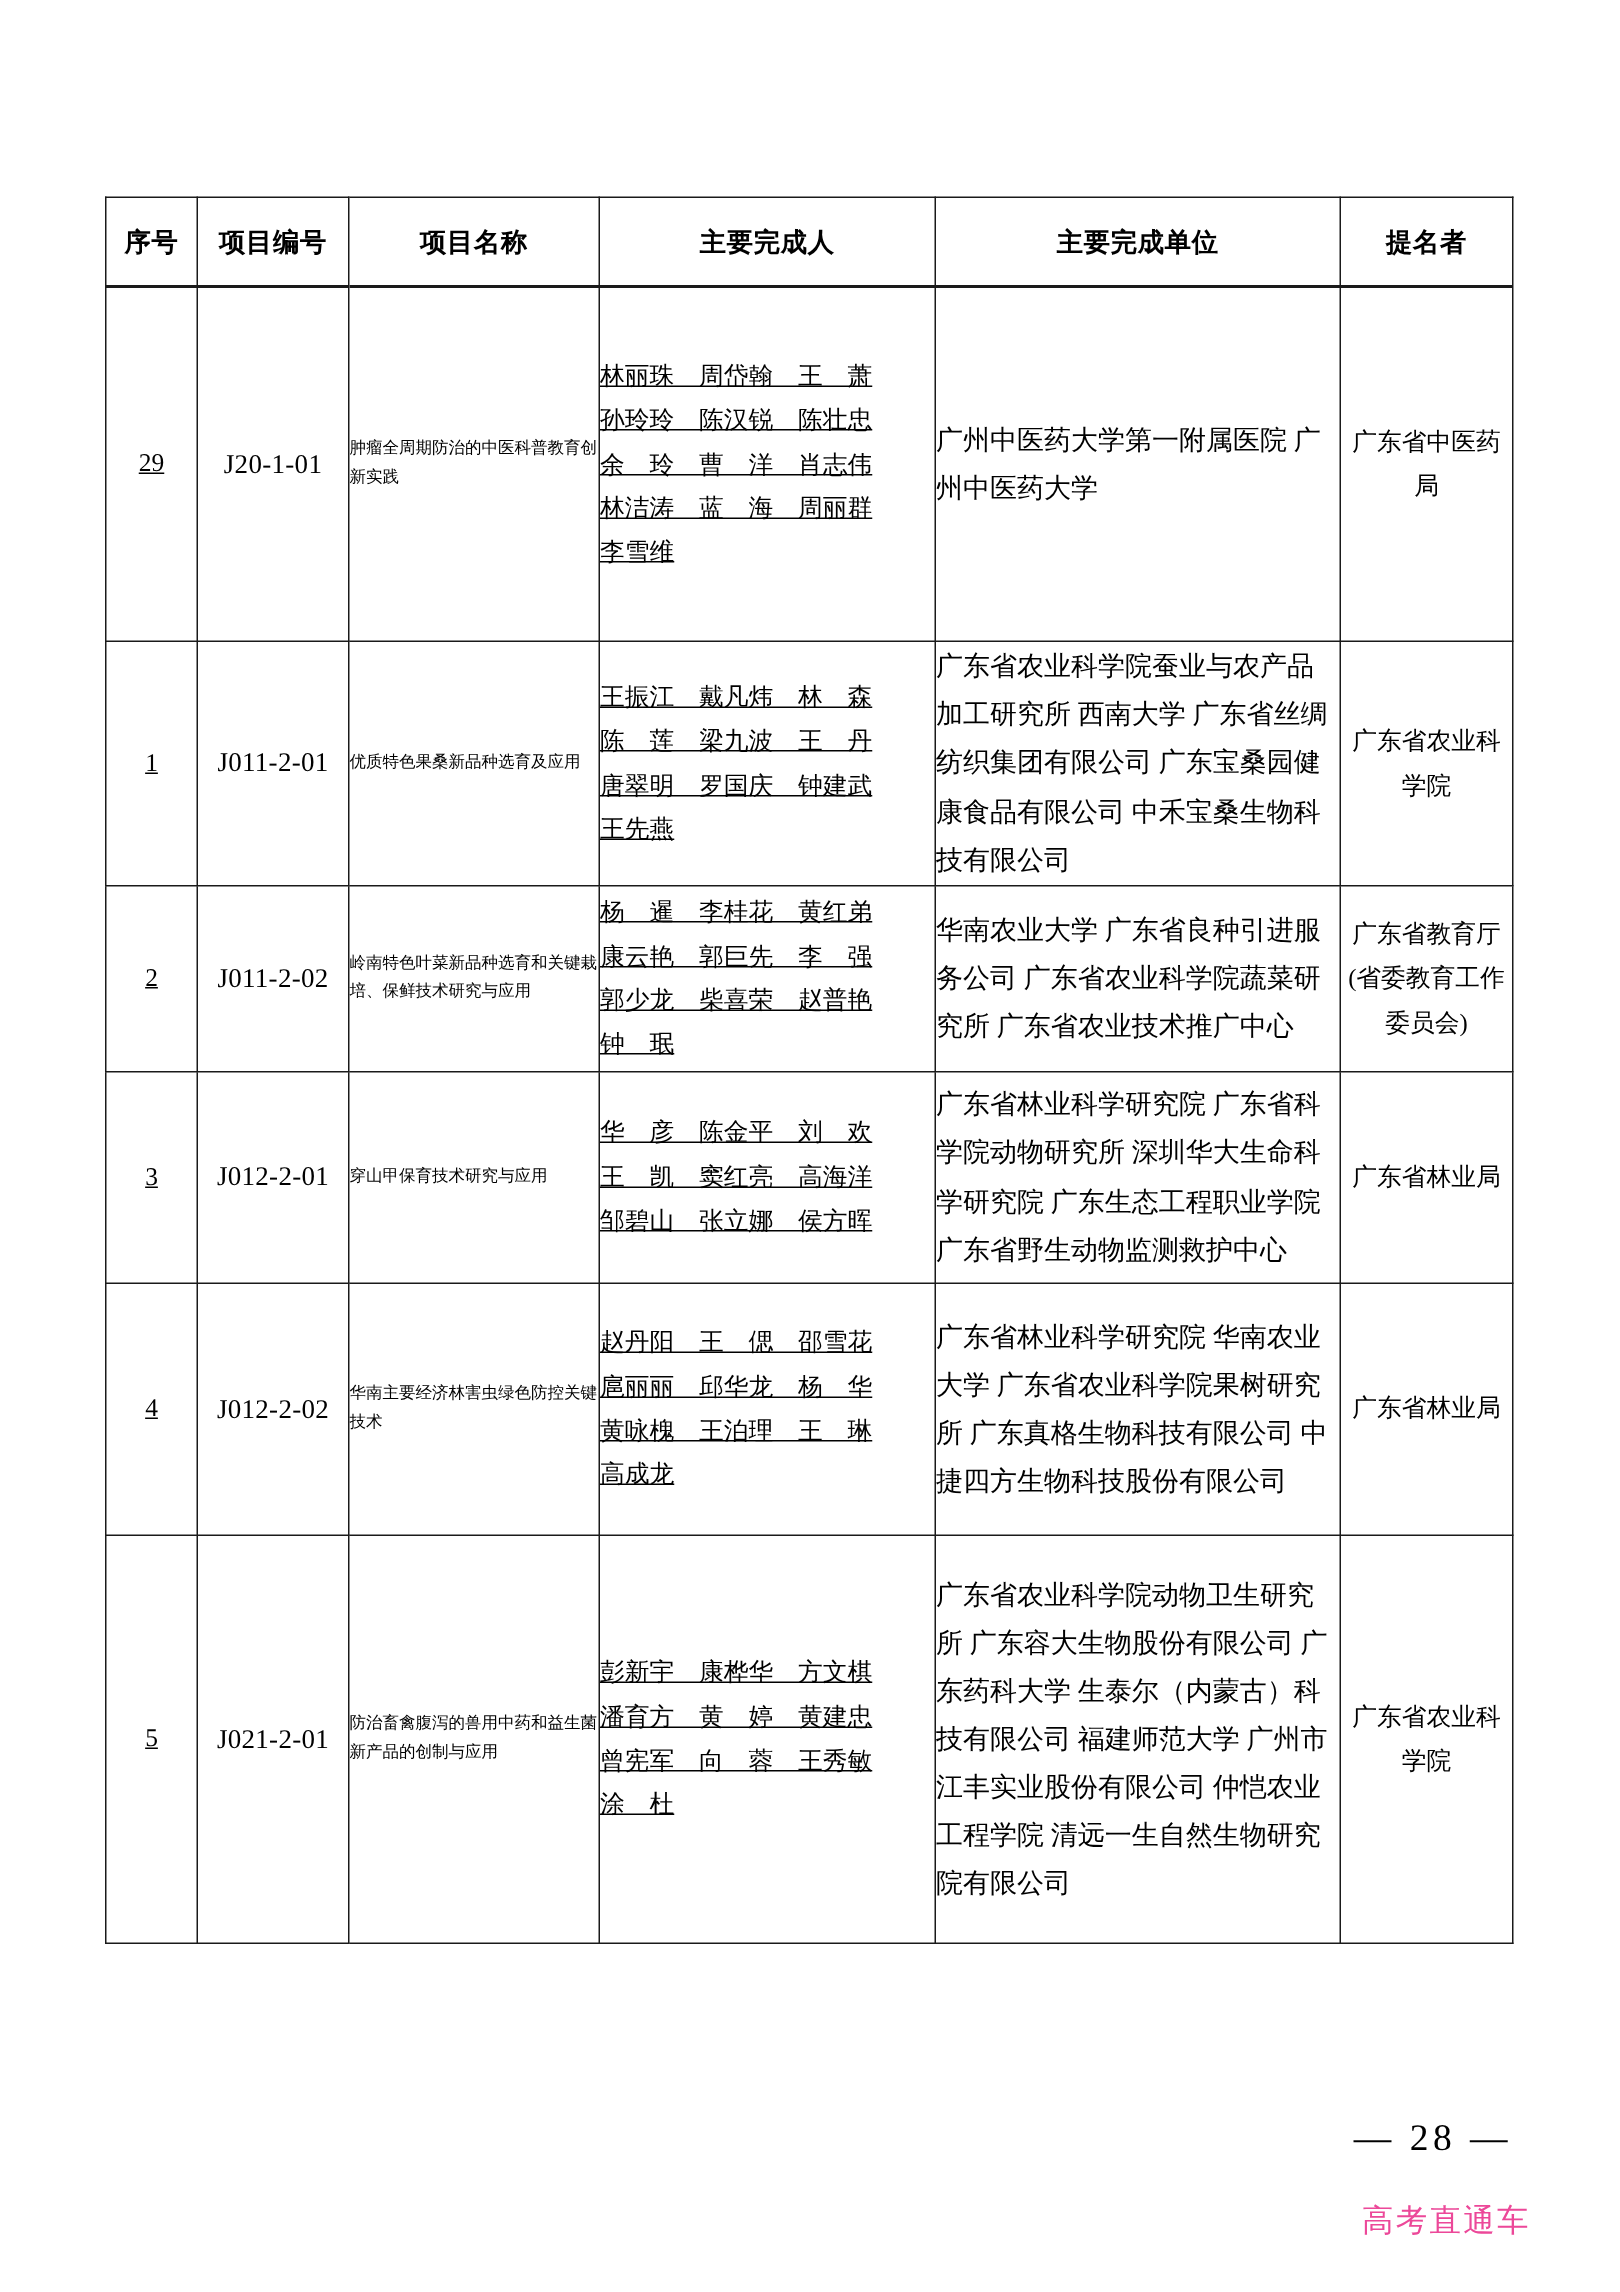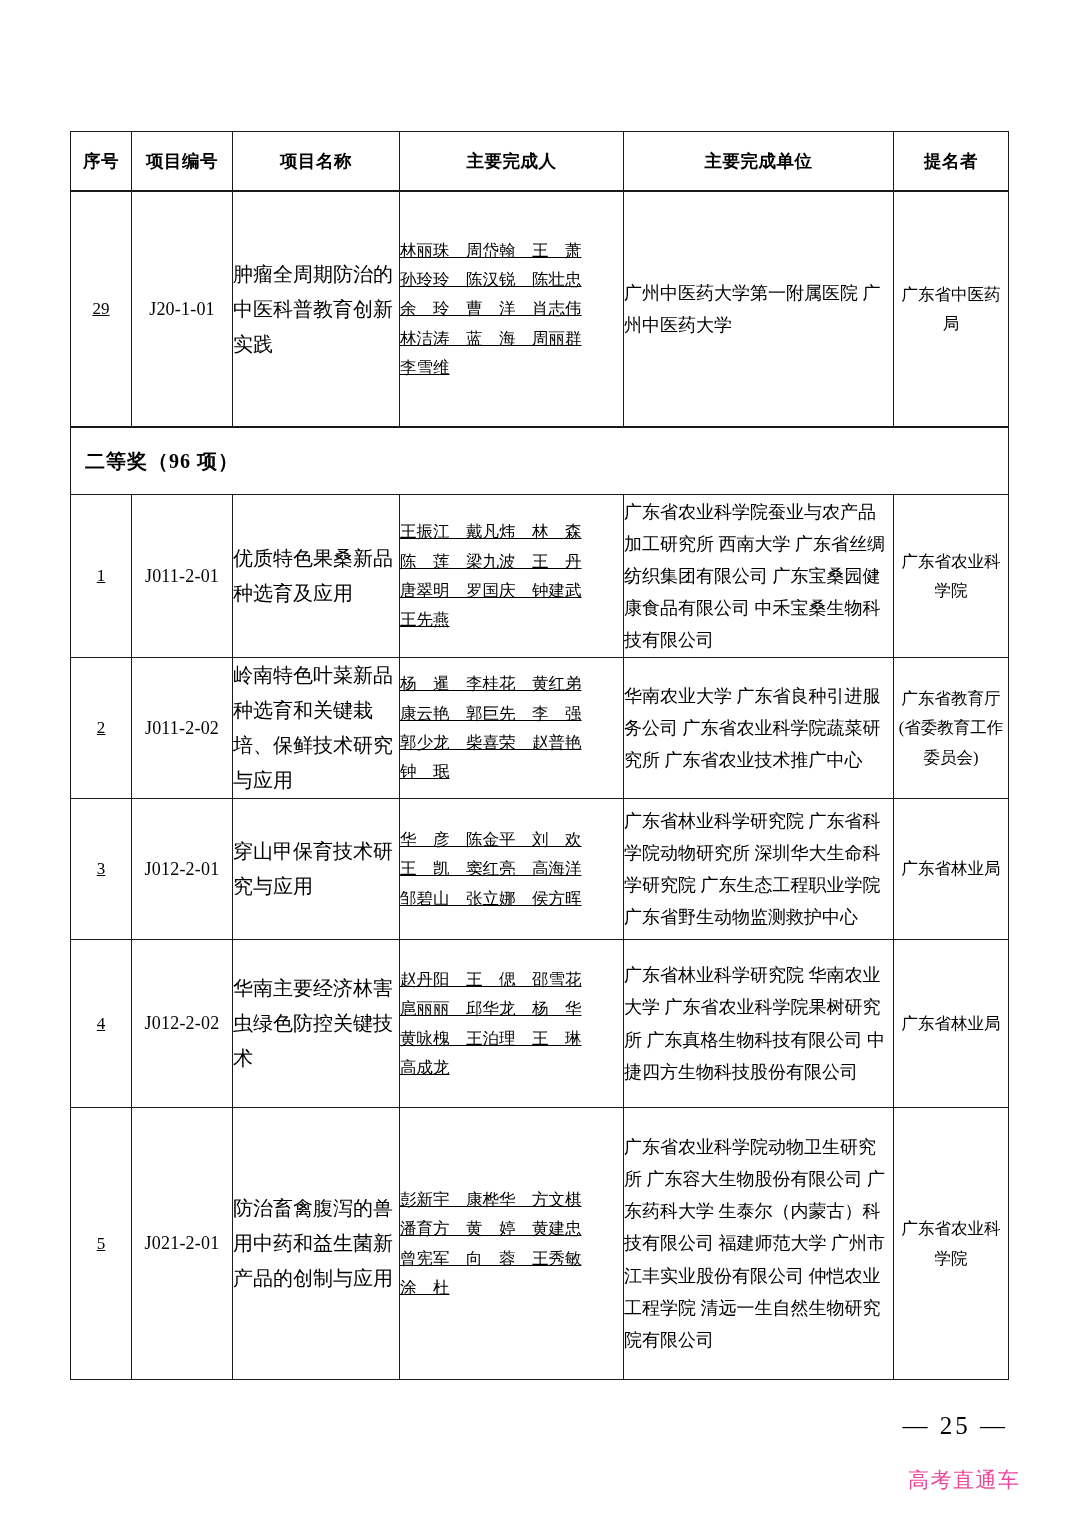--- a/index.html
+++ b/index.html
@@ -65,21 +65,21 @@
     font-family: "Liberation Serif", serif;
     text-decoration: underline;
   }
   .cell-code {
     text-align: center;
     font-size: 18px;
     font-family: Liberation Serif, serif;
     letter-spacing: 0.2px;
   }
   .cell-pname {
-    font-size: 20px;
+    font-size: 11px;
     line-height: 1.75;
     padding: 4px 8px 4px 9px;
     text-align: left;
   }
   .cell-people {
     font-size: 16.5px;
     line-height: 1.78;
     padding: 4px 6px 4px 9px;
     text-align: left;
     white-space: pre;
@@ -168,23 +168,20 @@
         <td class="cell-people">林丽珠　周岱翰　王　萧
 孙玲玲　陈汉锐　陈壮忠
 余　玲　曹　洋　肖志伟
 林洁涛　蓝　海　周丽群
 李雪维</td>
         <td class="cell-org mid">广州中医药大学第一附属医院
 广州中医药大学</td>
         <td class="cell-nom">广东省中医药局</td>
       </tr>
 
-      <tr class="section">
-        <td colspan="6">二等奖（96 项）</td>
-      </tr>
 
       <tr style="height:163px;">
         <td class="cell-seq">1</td>
         <td class="cell-code">J011-2-01</td>
         <td class="cell-pname">优质特色果桑新品种选育及应用</td>
         <td class="cell-people">王振江　戴凡炜　林　森
 陈　莲　梁九波　王　丹
 唐翠明　罗国庆　钟建武
 王先燕</td>
         <td class="cell-org">广东省农业科学院蚕业与农产品加工研究所
@@ -256,17 +253,17 @@
 福建师范大学
 广州市江丰实业股份有限公司
 仲恺农业工程学院
 清远一生自然生物研究院有限公司</td>
         <td class="cell-nom">广东省农业科学院</td>
       </tr>
 
     </tbody>
   </table>
 
-  <div class="page-number">— 25 —</div>
+  <div class="page-number">— 28 —</div>
 
   <div class="watermark">高考直通车</div>
 
 </div>
 
 </body></html>

